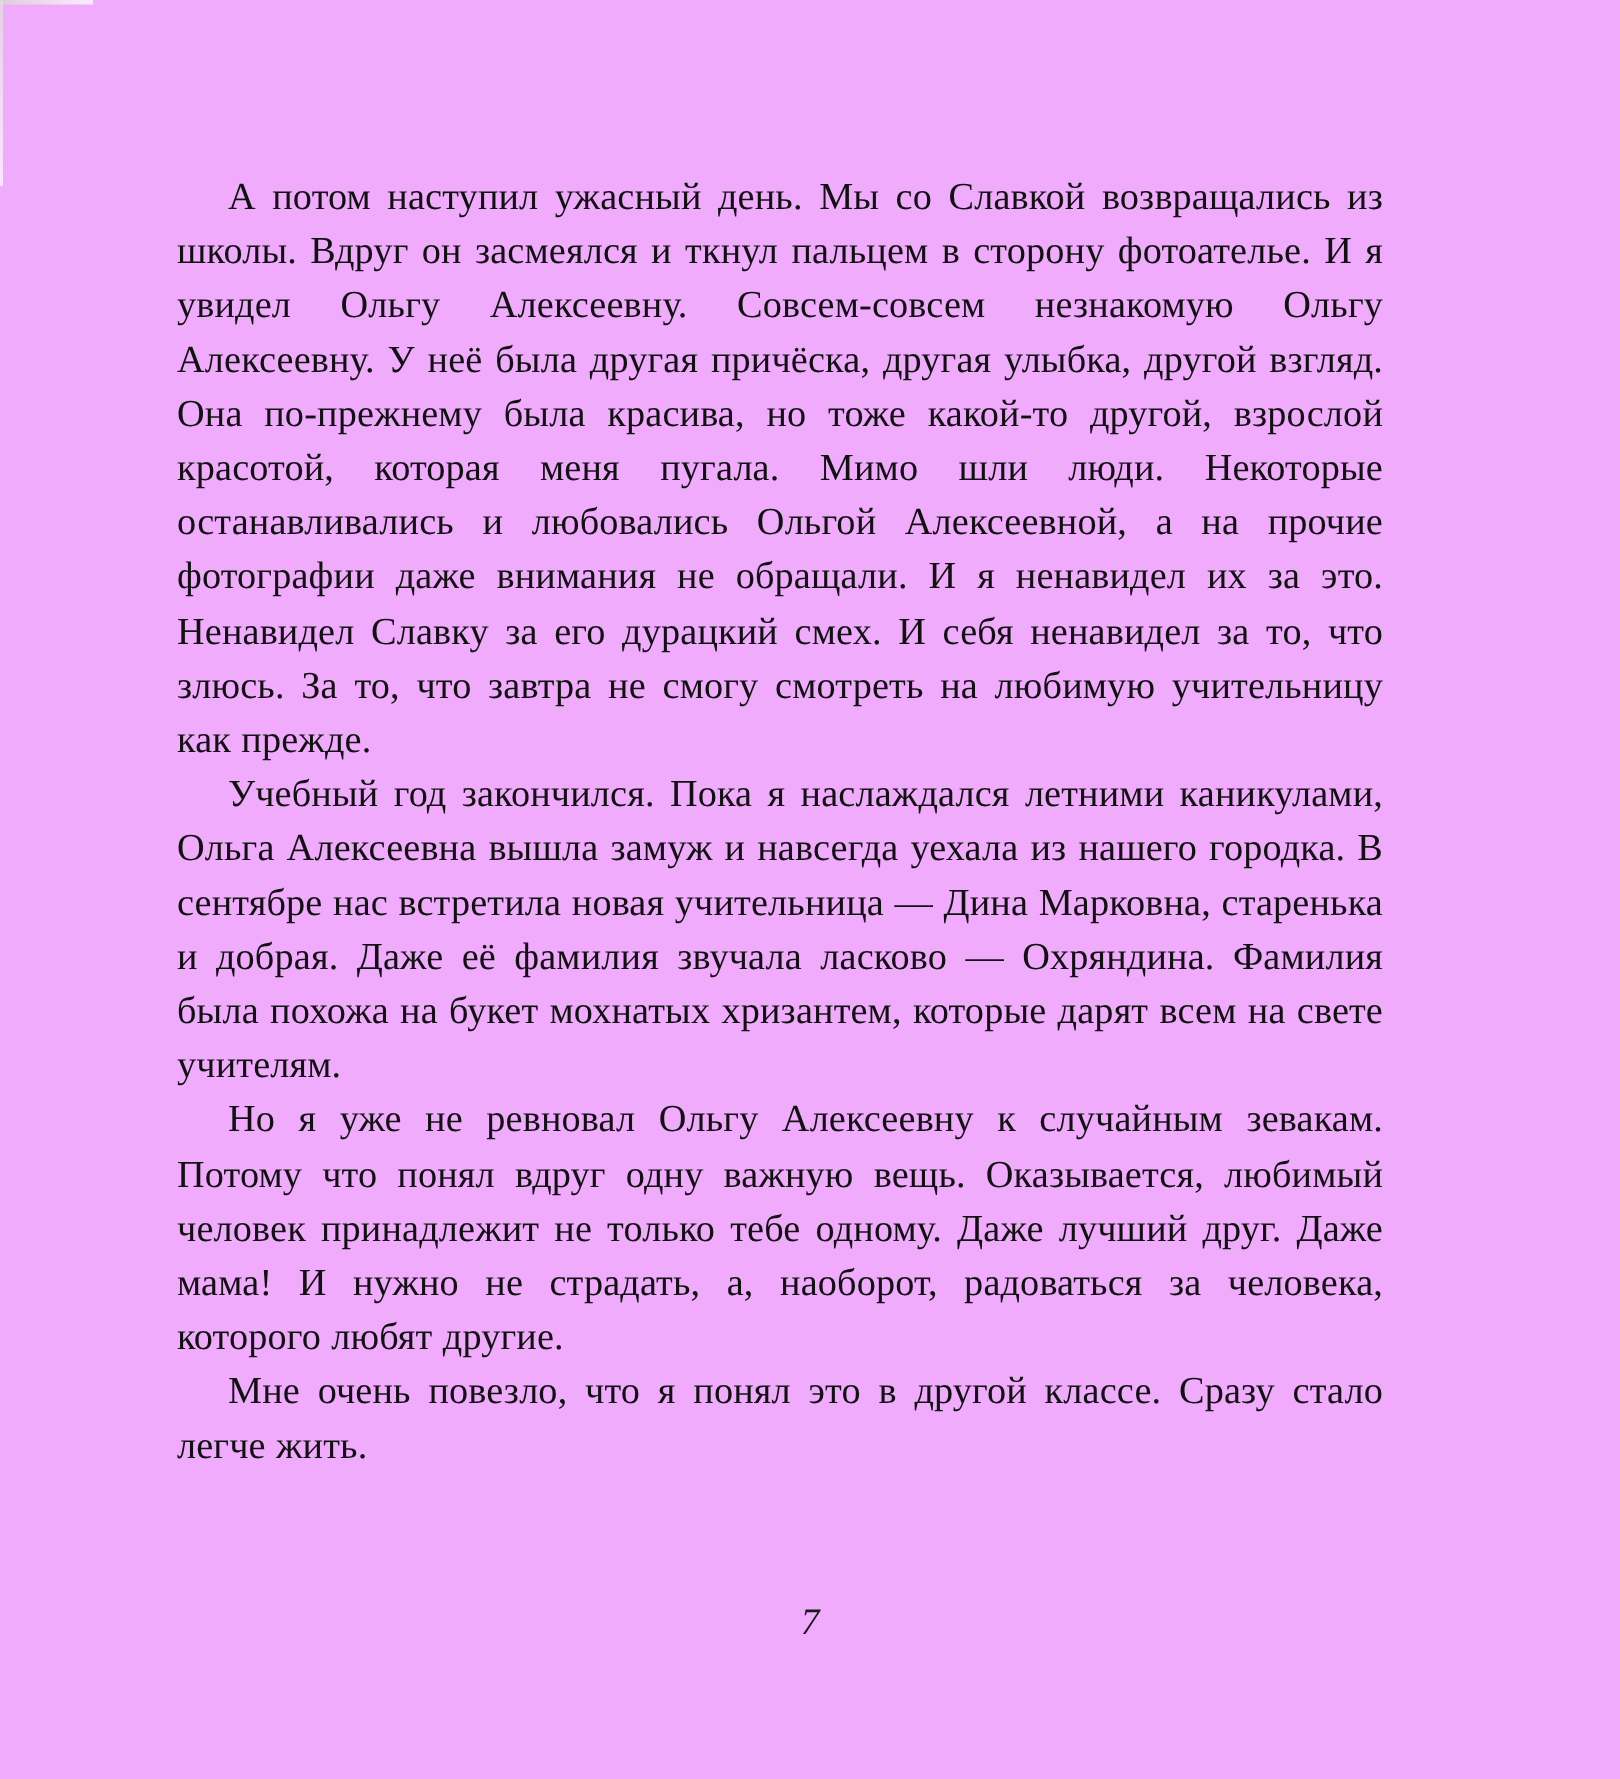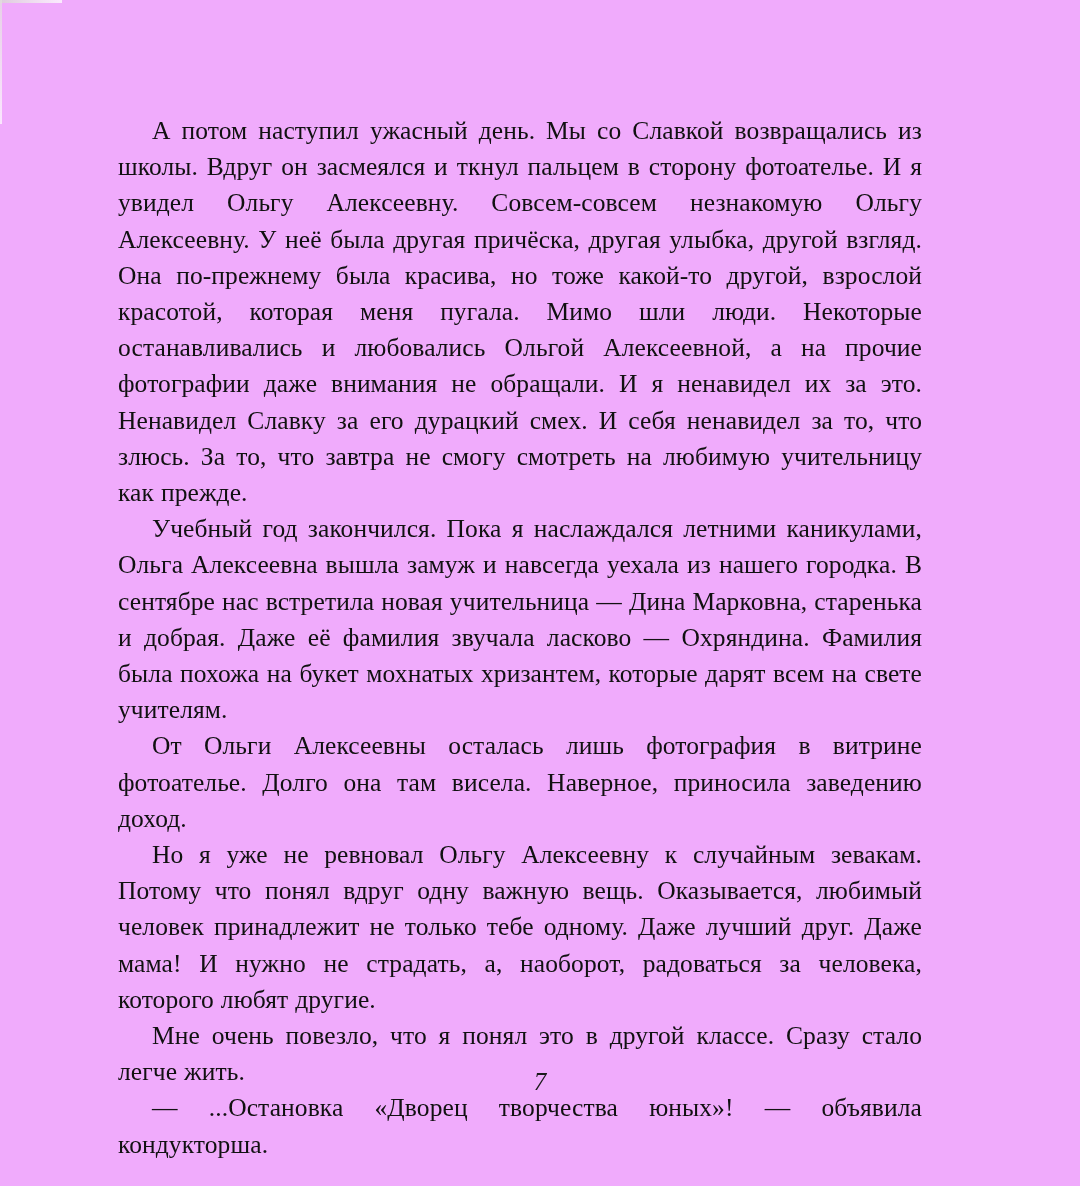--- a/index.html
+++ b/index.html
@@ -78,21 +78,19 @@
 <body>
 
 <div class="page">
 
   <div class="scan-edge-top"></div>
   <div class="scan-edge-left"></div>
 
   <div class="text-block">
     <p class="para">А потом наступил ужасный день. Мы со Славкой возвращались из школы. Вдруг он засмеялся и ткнул пальцем в сторону фотоателье. И я увидел Ольгу Алексеевну. Совсем-совсем незнакомую Ольгу Алексеевну. У неё была другая причёска, другая улыбка, другой взгляд. Она по-прежнему была красива, но тоже какой-то другой, взрослой красотой, которая меня пугала. Мимо шли люди. Некоторые останавливались и любовались Ольгой Алексеевной, а на прочие фотографии даже внимания не обращали. И я ненавидел их за это. Ненавидел Славку за его дурацкий смех. И себя ненавидел за то, что злюсь. За то, что завтра не смогу смотреть на любимую учительницу как прежде.</p>
     <p class="para">Учебный год закончился. Пока я наслаждался летними каникулами, Ольга Алексеевна вышла замуж и навсегда уехала из нашего городка. В сентябре нас встретила новая учительница — Дина Марковна, старенька и добрая. Даже её фамилия звучала ласково — Охряндина. Фамилия была похожа на букет мохнатых хризантем, которые дарят всем на свете учителям.</p>
-    <p class="para">От Ольги Алексеевны осталась лишь фотография в витрине фотоателье. Долго она там висела. Наверное, приносила заведению доход.</p>
     <p class="para">Но я уже не ревновал Ольгу Алексеевну к случайным зевакам. Потому что понял вдруг одну важную вещь. Оказывается, любимый человек принадлежит не только тебе одному. Даже лучший друг. Даже мама! И нужно не страдать, а, наоборот, радоваться за человека, которого любят другие.</p>
     <p class="para">Мне очень повезло, что я понял это в другой классе. Сразу стало легче жить.</p>
-    <p class="para">— ...Остановка «Дворец творчества юных»! — объявила кондукторша.</p>
   </div>
 
   <div class="page-number">7</div>
 
 </div>
 
 </body></html>

